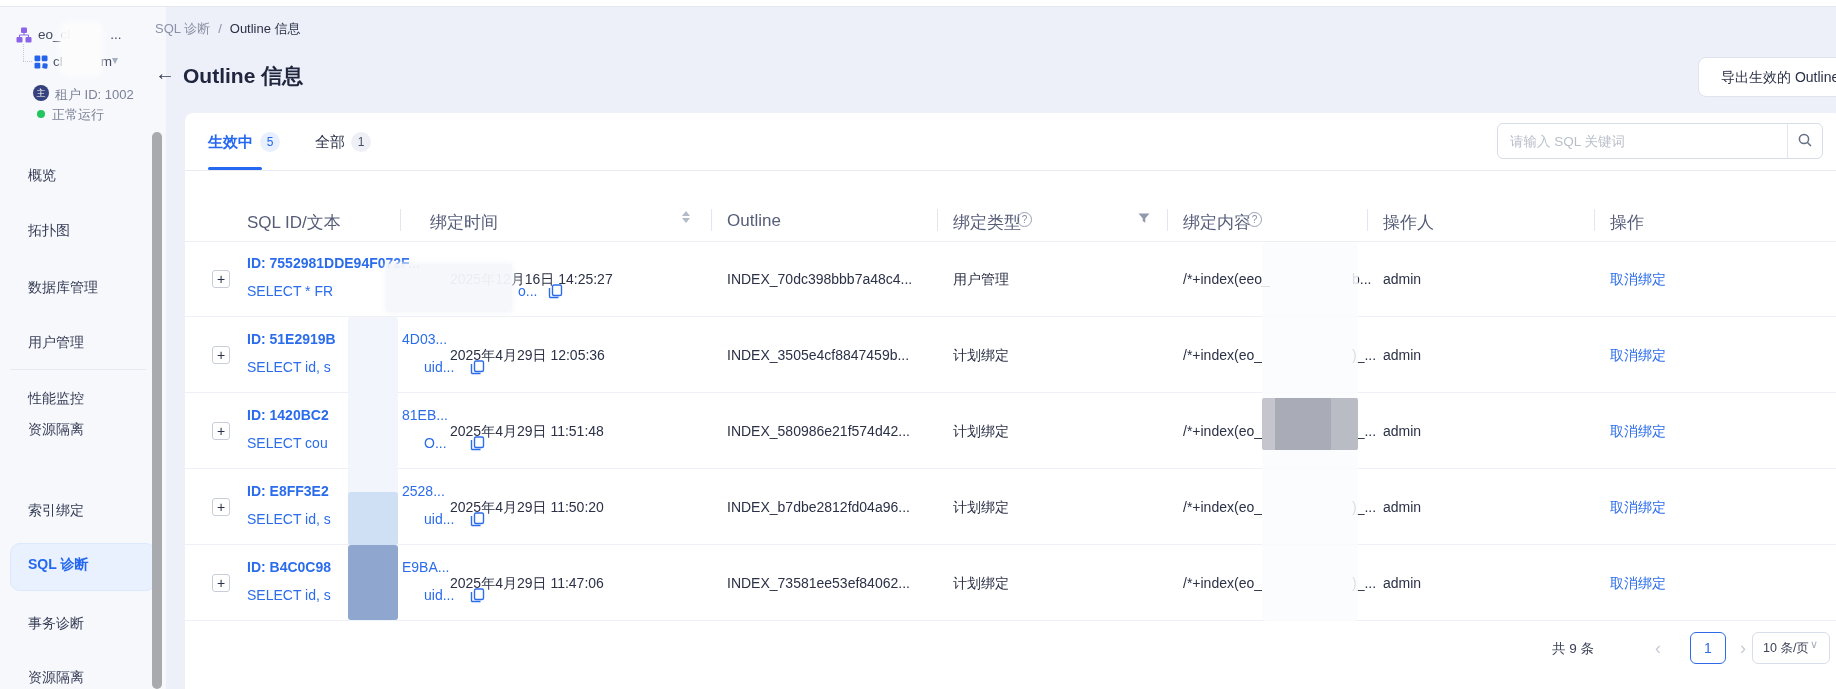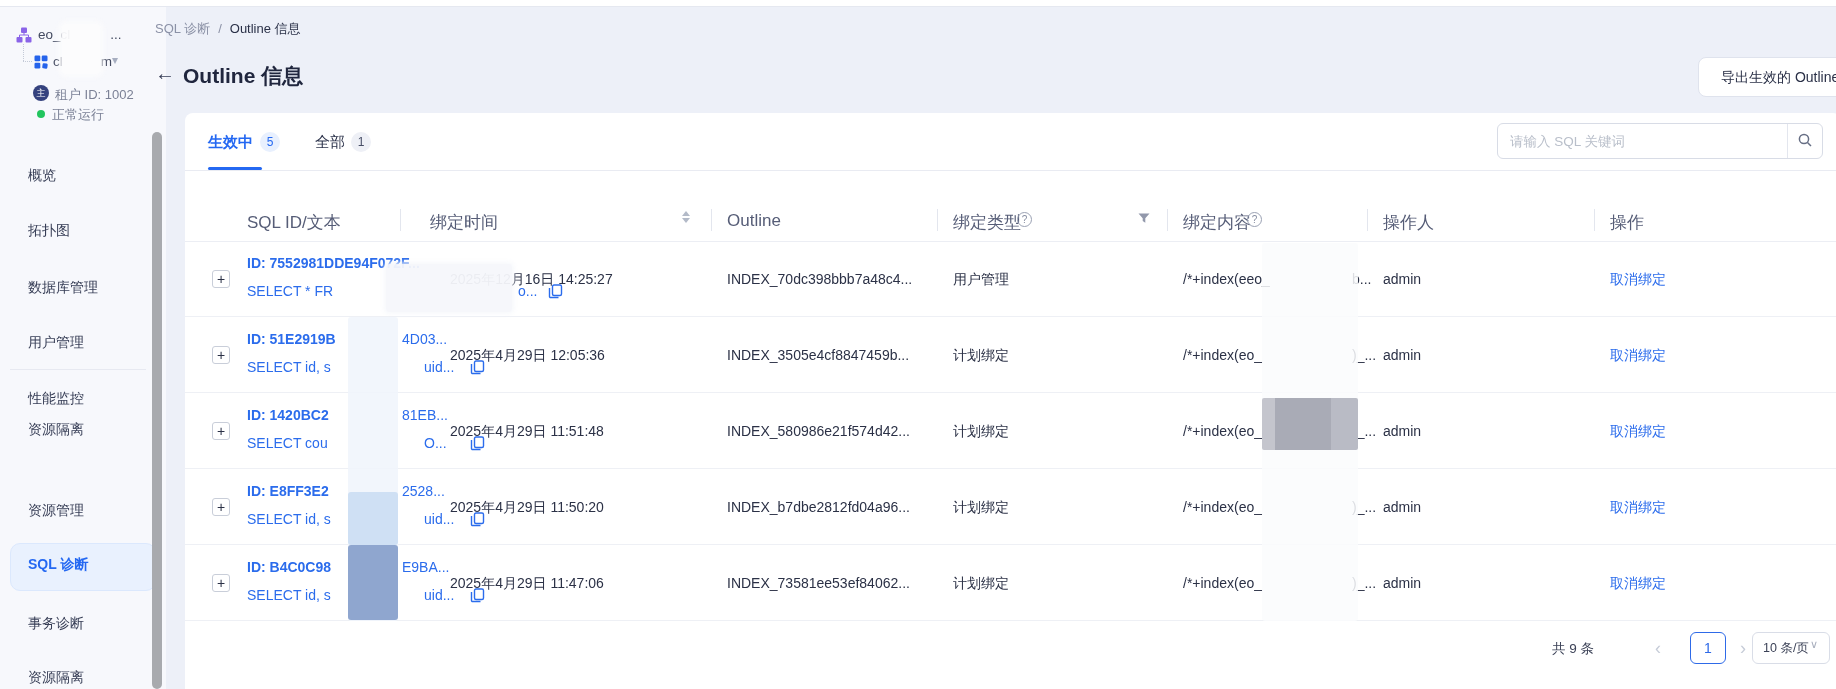--- a/index.html
+++ b/index.html
@@ -152,21 +152,21 @@
   <div class="abs status-label">正常运行</div>
   <div class="abs sb-blur blur"></div>
 
   <div class="abs menu-item mi-0">概览</div>
   <div class="abs menu-item mi-1">拓扑图</div>
   <div class="abs menu-item mi-2">数据库管理</div>
   <div class="abs menu-item mi-3">用户管理</div>
   <div class="abs menu-divider"></div>
   <div class="abs menu-item mi-4">性能监控</div>
   <div class="abs menu-item mi-5">资源隔离</div>
-  <div class="abs menu-item mi-6">资源管理</div>
+  <div class="abs menu-item mi-6">索引绑定</div>
   <div class="abs menu-active"></div>
   <div class="abs menu-active-label">SQL 诊断</div>
   <div class="abs menu-item mi-8">事务诊断</div>
   <div class="abs menu-item mi-9">资源隔离</div>
   <div class="abs sb-scroll"></div>
 
   <div class="abs crumb">
     <span>SQL 诊断</span><span class="sep">/</span><span class="cur">Outline 信息</span>
   </div>
   <div class="abs back-arrow">←</div>

